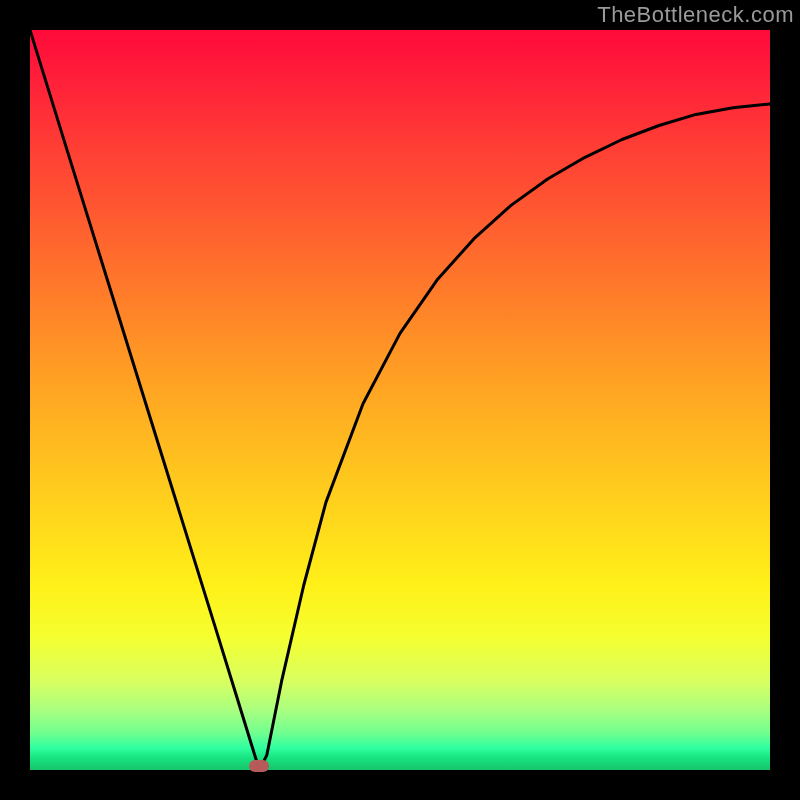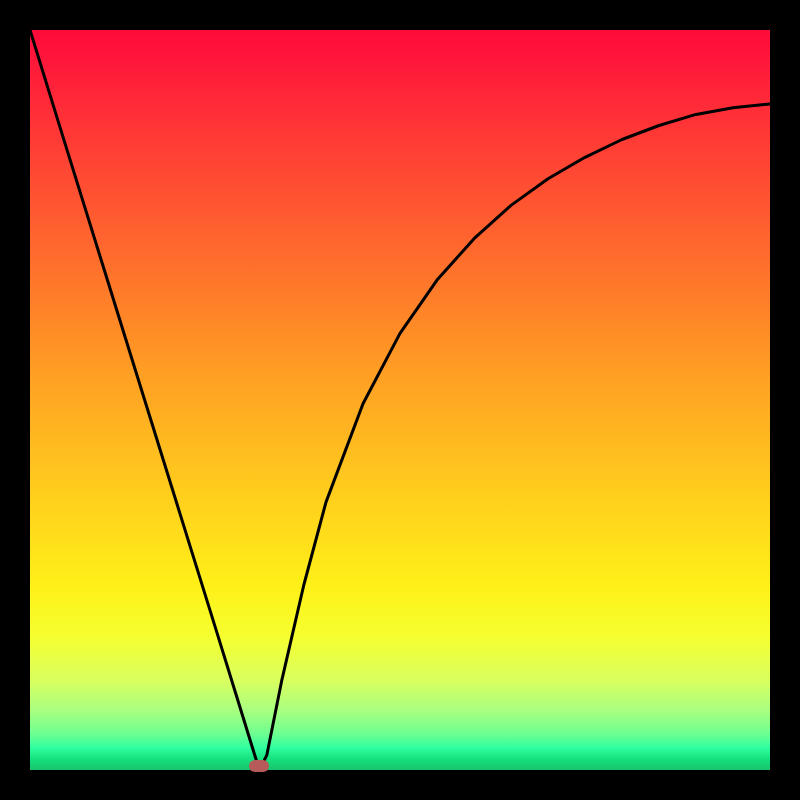--- a/index.html
+++ b/index.html
@@ -77,13 +77,14 @@
 
 <div class="frame">
 
   <div class="plot-area">
     <svg class="curve" viewBox="0 0 740 740">
       <polyline fill="none" stroke="#000" stroke-width="3" stroke-linejoin="round" stroke-linecap="round" points="0.0,0.0 37.0,119.9 74.0,239.0 111.0,358.2 148.0,477.3 185.0,596.4 207.2,668.2 222.0,716.3 229.4,740.0 236.8,725.2 251.6,651.2 273.8,555.0 296.0,472.1 333.0,373.7 370.0,303.4 407.0,250.1 444.0,208.7 481.0,175.4 518.0,148.7 555.0,127.3 592.0,109.5 629.0,95.5 666.0,84.4 703.0,77.7 740.0,74.0"></polyline>
     </svg>
     <div class="min-marker" style="left: 229.4px; top: 736.3px; background: rgb(183, 90, 90);"></div>
   </div>
 
+  <div class="watermark">TheBottleneck.com</div>
 </div>
 
 </body></html>

